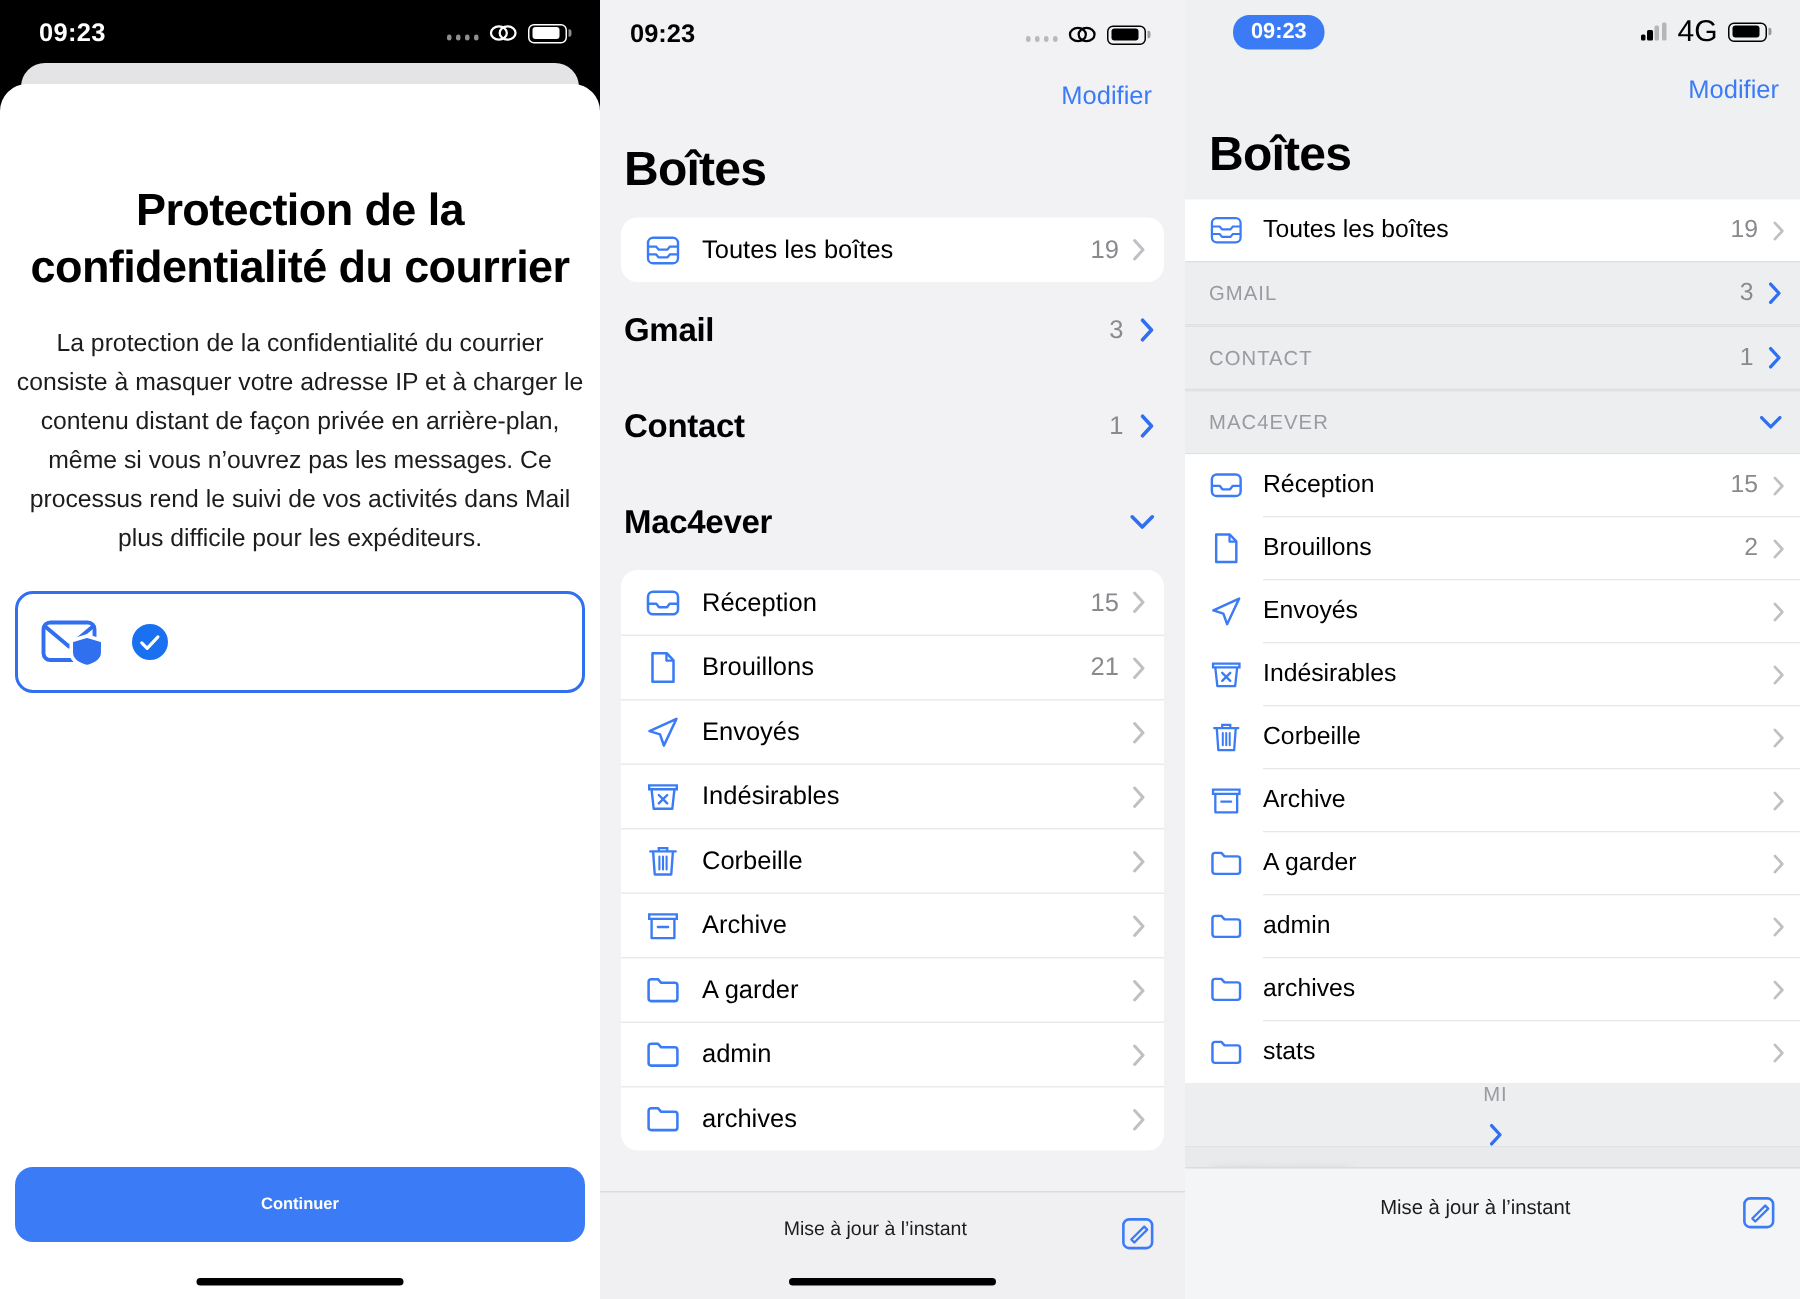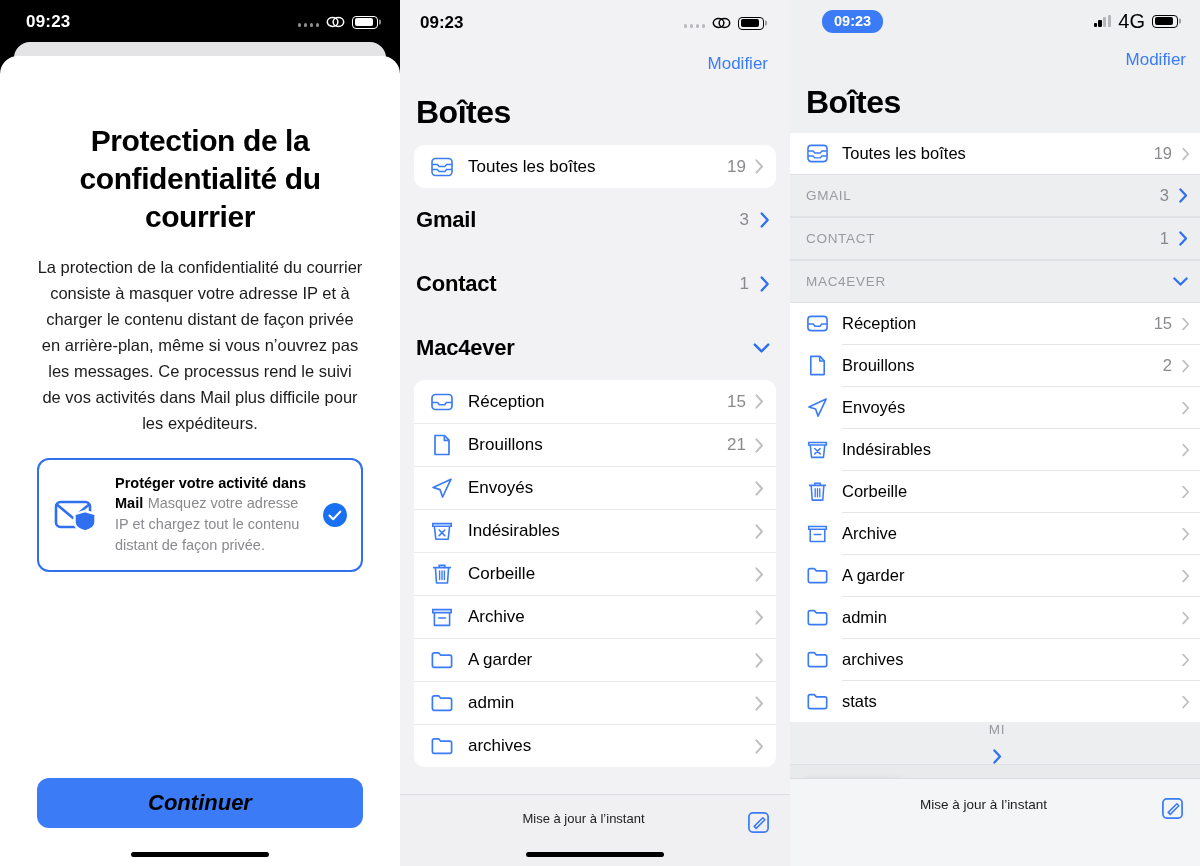--- a/index.html
+++ b/index.html
@@ -43,21 +43,21 @@
   .batt i { display:block; height:100%; width:88%; background:#fff; border-radius:2px; }
 
   
   .sheet-back {
     position: absolute; top: 42px; left: 14px; right: 14px; bottom: 0;
     background: #e4e4e6; border-radius: 16px 16px 0 0;
   }
   .sheet-front {
     position: absolute; top: 56px; left: 0; right: 0; bottom: 0;
     background: #ffffff; border-radius: 18px 18px 0 0;
-    padding: 0 37px;
+    padding: 0 10px;
     display: flex; flex-direction: column;
   }
   .p1-title {
     margin-top: 66px;
     font-size: 30px; line-height: 38px; font-weight: 700;
     text-align: center; color: #000; letter-spacing: -.4px;
   }
   .p1-body {
     margin-top: 18px;
     font-size: 16.5px; line-height: 26px; text-align: center; color: #1c1c1e;
@@ -82,25 +82,24 @@
     flex: 0 0 24px; width: 24px; height: 24px; border-radius: 50%;
     background: #1970f1; display:flex; align-items:center; justify-content:center;
   }
   .radio-off {
     flex: 0 0 24px; width: 23px; height: 23px; border-radius: 50%;
     border: 1.6px solid #cfcfd4; background: transparent;
   }
   .p1-continue {
     margin-top: auto; margin-bottom: 38px;
     height: 50px; border-radius: 12px; background: #3b7cf6;
-    color: #000000; font-size: 22px; font-weight: 600;
+    color: #ffffff; font-size: 11px; font-weight: 600;
     display: flex; align-items: center; justify-content: center;
     border: none; width: 100%; cursor: pointer;
     font-family: inherit;
-    font-style: italic;
   }
   .home-ind {
     position: absolute; bottom: 9px; left: 50%; transform: translateX(-50%);
     width: 138px; height: 5px; border-radius: 3px; background: #000;
   }
 
   
   .panel2 {
     position: relative; width: 390px; height: 866px;
     background: #f2f2f5; flex: 0 0 390px; overflow: hidden;
@@ -239,24 +238,20 @@
       <p class="p1-body">La protection de la confidentialité du courrier consiste à masquer votre adresse IP et à charger le contenu distant de façon privée en arrière-plan, même si vous n’ouvrez pas les messages. Ce processus rend le suivi de vos activités dans Mail plus difficile pour les expéditeurs.</p>
 
       <div class="opt-card selected">
         <span class="opt-icon">
           <svg width="46" height="36" viewBox="0 0 46 36">
             <rect x="2" y="5" width="34" height="25" rx="4.5" fill="none" stroke="#2f6ff0" stroke-width="2.6"></rect>
             <path d="M3.5 8 L19 21 L34.5 8" fill="none" stroke="#2f6ff0" stroke-width="2.6" stroke-linecap="round" stroke-linejoin="round"></path>
             <path d="M31 14 L41.5 17.2 V25 C41.5 30 36.6 33 31 34.5 C25.4 33 20.5 30 20.5 25 V17.2 Z" fill="#2f6ff0" stroke="#ffffff" stroke-width="2.4"></path>
           </svg>
         </span>
-        <span class="opt-texts">
-          <span class="opt-title">Protéger votre activité dans Mail</span>
-          <span class="opt-desc">Masquez votre adresse IP et chargez tout le contenu distant de façon privée.</span>
-        </span>
         <span class="radio-on">
           <svg width="14" height="11" viewBox="0 0 14 11">
               <path d="M1.5 5.6 L5.1 9.2 L12.3 1.6" fill="none" stroke="#fff" stroke-width="2.1" stroke-linecap="round" stroke-linejoin="round"></path>
             </svg>
         </span>
       </div>
 
 
       <button class="p1-continue">Continuer</button>
     </div>

